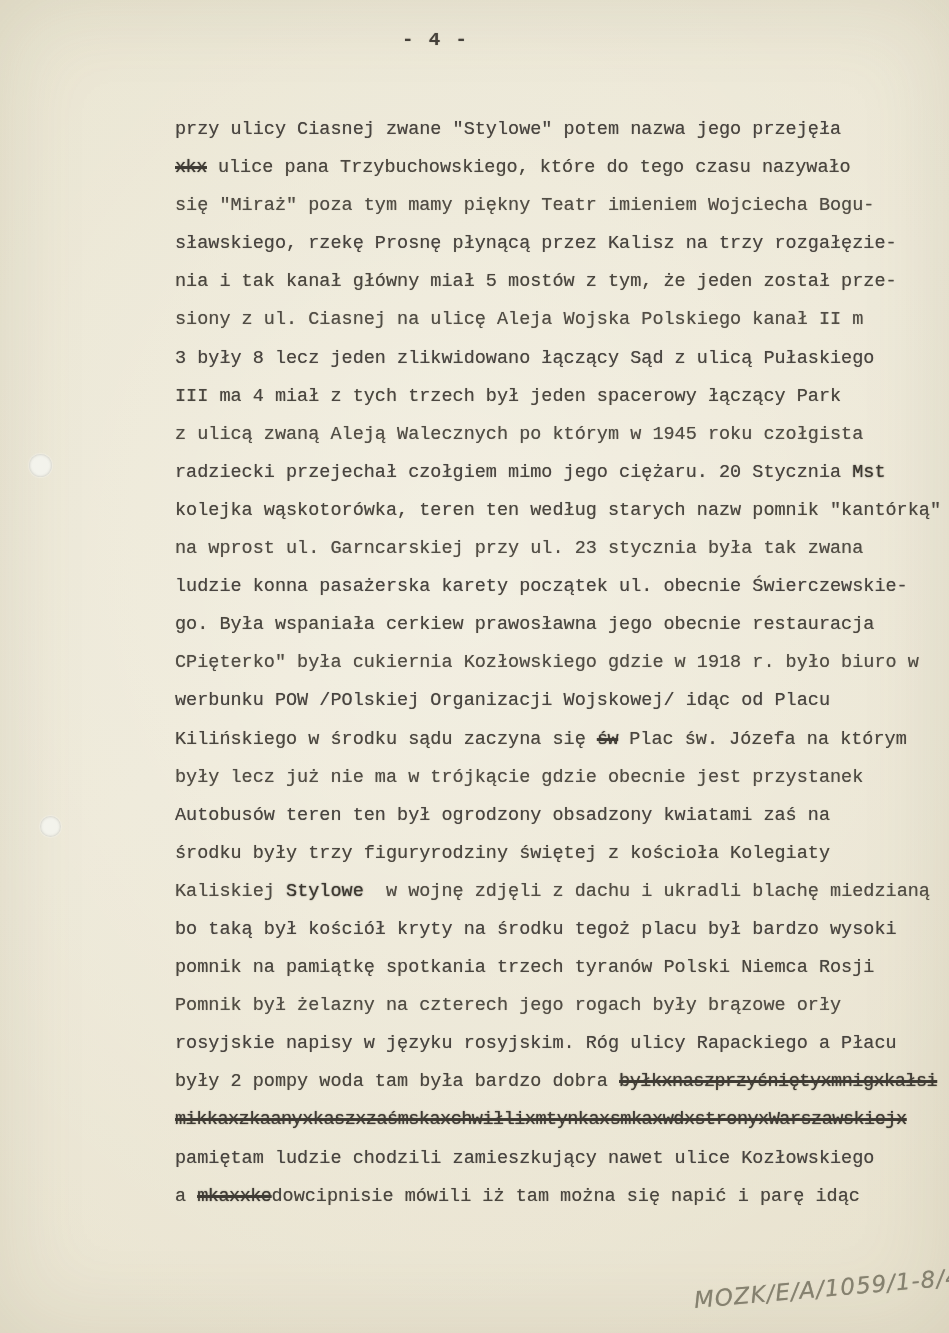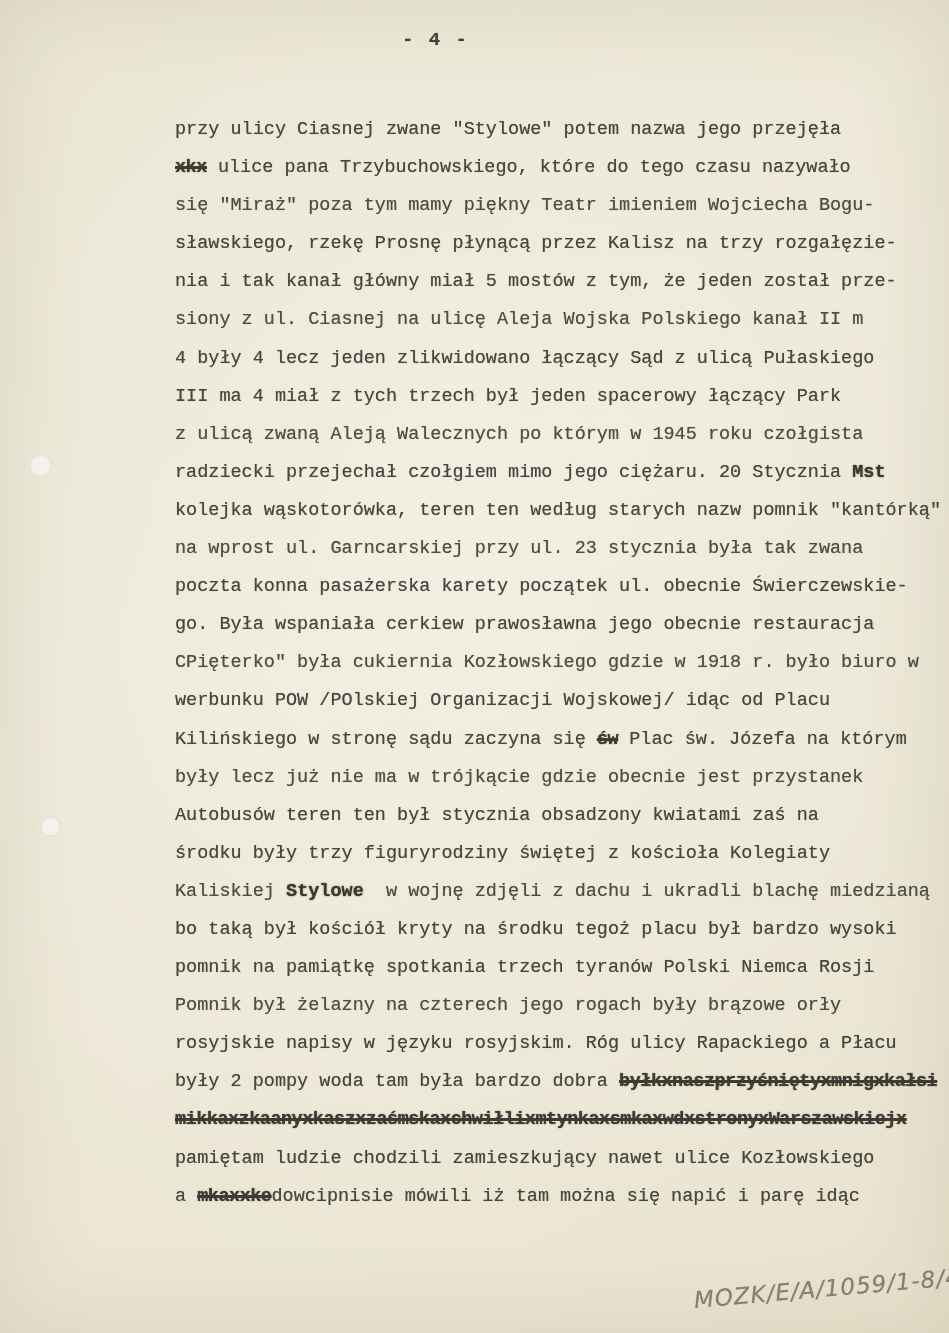--- a/index.html
+++ b/index.html
@@ -43,27 +43,27 @@
     font-size: 18.5px;
     white-space: pre;
     text-shadow: 0 0 0.7px rgba(72,66,56,0.65);
   }
   .line:nth-child(3n) { color: #514d45; }
   .line:nth-child(3n+1) { color: #484440; }
   .seg { display: inline; }
   .struck {
     text-decoration: line-through;
     text-decoration-thickness: 2.5px;
-    font-weight: bold;
+    font-weight: normal;
     letter-spacing: -0.5px;
     color: #3f3b34;
     text-shadow: 0 0 1.2px rgba(55,50,40,0.9);
   }
   .overtyped {
-    font-weight: bold;
+    font-weight: normal;
     color: #3c3831;
     text-shadow: 0 0 1.4px rgba(50,45,36,0.95);
     text-align: right;
   }
   .punch-hole {
     position: absolute;
     border-radius: 50%;
     background: #f3f3ec;
     box-shadow: inset 0 0 3px rgba(100,95,75,0.35), 0 0 2px rgba(255,255,255,0.8);
   }
@@ -95,33 +95,33 @@
 
   <div class="punch-hole hole-bottom"></div>
 
   <div class="text-block" id="text-block">
       <div class="line"><span class="seg">przy ulicy Ciasnej zwane "Stylowe" potem nazwa jego przejęła</span></div>
       <div class="line"><span class="seg struck">xkx</span><span class="seg"> ulice pana Trzybuchowskiego, które do tego czasu nazywało</span></div>
       <div class="line"><span class="seg">się "Miraż" poza tym mamy piękny Teatr imieniem Wojciecha Bogu-</span></div>
       <div class="line"><span class="seg">sławskiego, rzekę Prosnę płynącą przez Kalisz na trzy rozgałęzie-</span></div>
       <div class="line"><span class="seg">nia i tak kanał główny miał 5 mostów z tym, że jeden został prze-</span></div>
       <div class="line"><span class="seg">siony z ul. Ciasnej na ulicę Aleja Wojska Polskiego kanał II m</span></div>
-      <div class="line"><span class="seg">4 były 4 lecz jeden zlikwidowano łączący Sąd z ulicą Pułaskiego</span></div>
+      <div class="line"><span class="seg">3 były 8 lecz jeden zlikwidowano łączący Sąd z ulicą Pułaskiego</span></div>
       <div class="line"><span class="seg">III ma 4 miał z tych trzech był jeden spacerowy łączący Park</span></div>
       <div class="line"><span class="seg">z ulicą zwaną Aleją Walecznych po którym w 1945 roku czołgista</span></div>
       <div class="line"><span class="seg">radziecki przejechał czołgiem mimo jego ciężaru. 20 Stycznia </span><span class="seg overtyped">Mst</span></div>
       <div class="line"><span class="seg">kolejka wąskotorówka, teren ten według starych nazw pomnik "kantórką"</span></div>
       <div class="line"><span class="seg">na wprost ul. Garncarskiej przy ul. 23 stycznia była tak zwana</span></div>
-      <div class="line"><span class="seg">poczta konna pasażerska karety początek ul. obecnie Świerczewskie-</span></div>
+      <div class="line"><span class="seg">ludzie konna pasażerska karety początek ul. obecnie Świerczewskie-</span></div>
       <div class="line"><span class="seg">go. Była wspaniała cerkiew prawosławna jego obecnie restauracja</span></div>
       <div class="line"><span class="seg">CPięterko" była cukiernia Kozłowskiego gdzie w 1918 r. było biuro w</span></div>
       <div class="line"><span class="seg">werbunku POW /POlskiej Organizacji Wojskowej/ idąc od Placu</span></div>
-      <div class="line"><span class="seg">Kilińskiego w stronę sądu zaczyna się </span><span class="seg struck">św</span><span class="seg"> Plac św. Józefa na którym</span></div>
+      <div class="line"><span class="seg">Kilińskiego w środku sądu zaczyna się </span><span class="seg struck">św</span><span class="seg"> Plac św. Józefa na którym</span></div>
       <div class="line"><span class="seg">były lecz już nie ma w trójkącie gdzie obecnie jest przystanek</span></div>
-      <div class="line"><span class="seg">Autobusów teren ten był stycznia obsadzony kwiatami zaś na</span></div>
+      <div class="line"><span class="seg">Autobusów teren ten był ogrodzony obsadzony kwiatami zaś na</span></div>
       <div class="line"><span class="seg">środku były trzy figuryrodziny świętej z kościoła Kolegiaty</span></div>
       <div class="line"><span class="seg">Kaliskiej </span><span class="seg overtyped">Stylowe</span><span class="seg">  w wojnę zdjęli z dachu i ukradli blachę miedzianą</span></div>
       <div class="line"><span class="seg">bo taką był kościół kryty na środku tegoż placu był bardzo wysoki</span></div>
       <div class="line"><span class="seg">pomnik na pamiątkę spotkania trzech tyranów Polski Niemca Rosji</span></div>
       <div class="line"><span class="seg">Pomnik był żelazny na czterech jego rogach były brązowe orły</span></div>
       <div class="line"><span class="seg">rosyjskie napisy w języku rosyjskim. Róg ulicy Rapackiego a Płacu</span></div>
       <div class="line"><span class="seg">były 2 pompy woda tam była bardzo dobra </span><span class="seg struck">byłkxnaszprzyśniętyxmnigxkałsi</span></div>
       <div class="line"><span class="seg struck">mikkaxzkaanyxkaszxzaśmskaxchwiłlixmtynkaxsmkaxwdxstronyxWarszawskiejx</span></div>
       <div class="line"><span class="seg">pamiętam ludzie chodzili zamieszkujący nawet ulice Kozłowskiego</span></div>
       <div class="line"><span class="seg">a </span><span class="seg struck">mkaxxke</span><span class="seg">dowcipnisie mówili iż tam można się napić i parę idąc</span></div>

